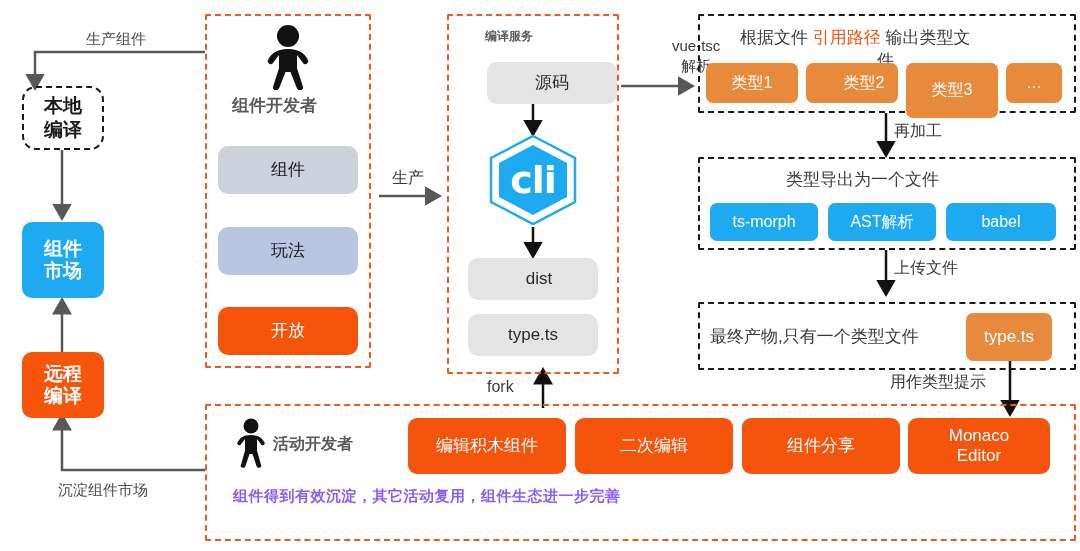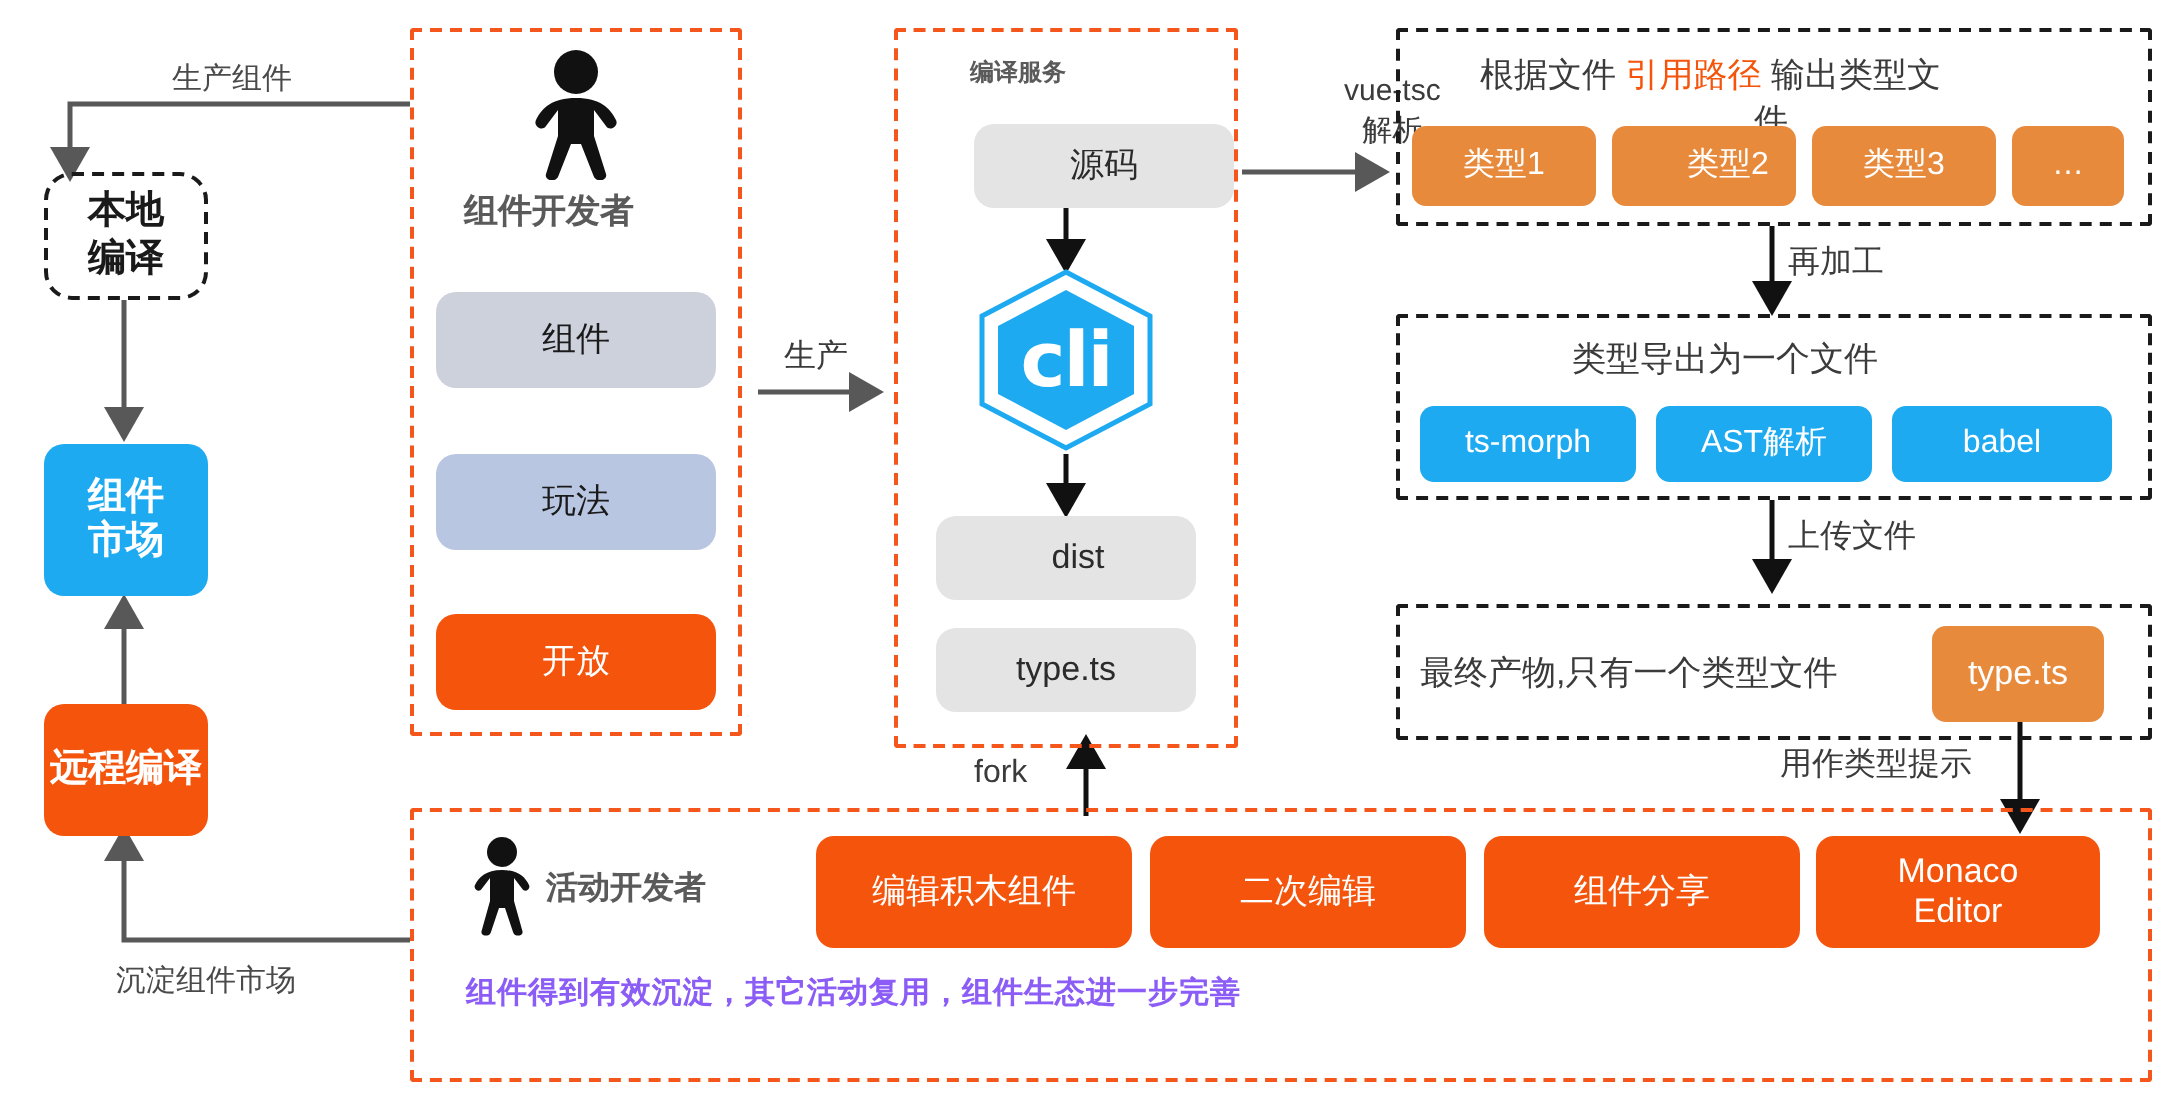--- a/index.html
+++ b/index.html
@@ -152,21 +152,21 @@
       <div>本地</div>
       <div>编译</div>
     </div>
   </div>
 
   <div class="rbox box-cyan" style="left:22px; top:222px; width:82px; height:76px; flex-direction:column;">
     <div>组件</div>
     <div>市场</div>
   </div>
 
-  <div class="rbox box-red" style="left:22px; top:352px; width:82px; height:66px; flex-direction:row;">
+  <div class="rbox box-red" style="left:22px; top:352px; width:82px; height:66px; flex-direction:column;">
     <div>远程</div>
     <div>编译</div>
   </div>
 
   <div class="lbl" style="left:58px; top:481px; font-size:15px;">沉淀组件市场</div>
 
   <div class="dashed-orange" style="left:205px; top:14px; width:166px; height:354px;"></div>
 
   <div class="abs" style="left:262px; top:24px; width:52px; height:66px;">
     <svg viewBox="0 0 52 66" width="52" height="66">
@@ -228,21 +228,21 @@
     <span>输出类型文</span>
   </div>
   <div class="panel-caption" style="left:877px; top:49px; font-size:17px;">件</div>
 
   <div class="rbox chip-orange" style="left:706px; top:63px; width:92px; height:40px;">
     <span>类型1</span>
   </div>
   <div class="rbox chip-orange" style="left:806px; top:63px; width:92px; height:40px;padding-left:24px;">
     <span>类型2</span>
   </div>
-  <div class="rbox chip-orange" style="left:906px; top:63px; width:92px; height:40px;">
+  <div class="rbox chip-orange" style="left:906px; top:63px; width:92px; height:55px;">
     <span>类型3</span>
   </div>
   <div class="rbox chip-orange" style="left:1006px; top:63px; width:56px; height:40px;">
     <span>…</span>
   </div>
 
   <div class="lbl lbl-dark" style="left:894px; top:121px; font-size:16px;">再加工</div>
 
   <div class="dashed-black" style="left:698px; top:157px; width:378px; height:93px;"></div>
 

